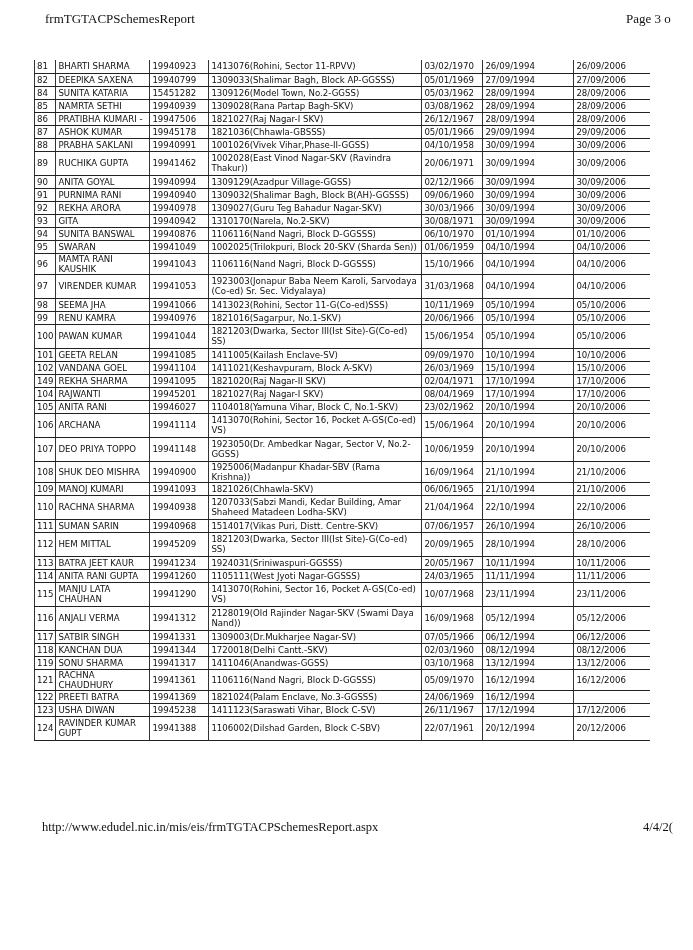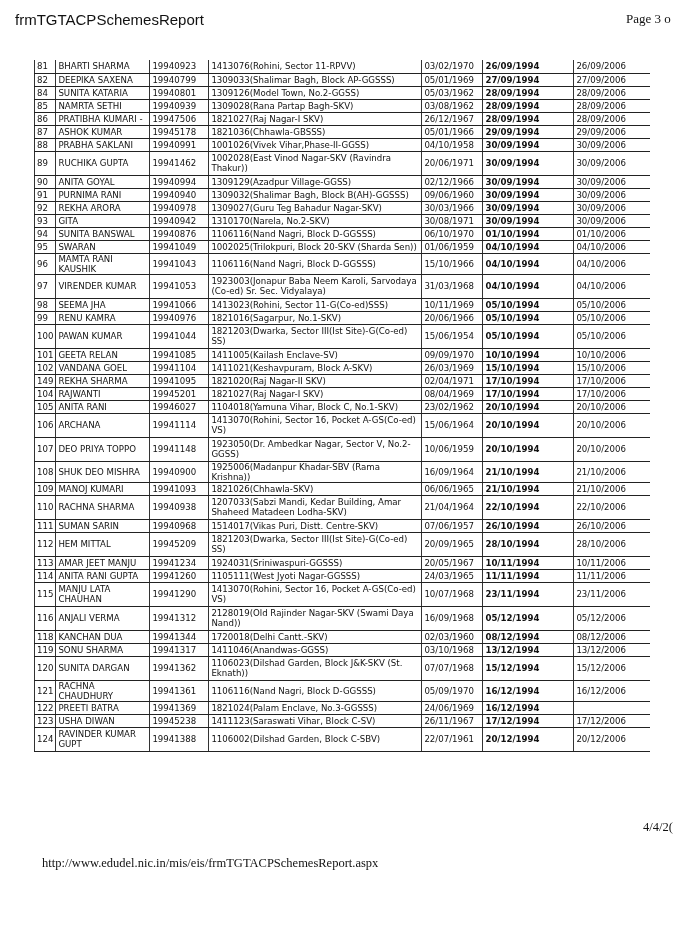--- a/index.html
+++ b/index.html
@@ -1,19 +1,19 @@
 <!DOCTYPE html>
 <html><head>
 <meta charset="utf-8">
 <style>
   html, body { margin:0; padding:0; background:#fff; }
   body { width:693px; height:950px; position:relative; overflow:hidden; color:#111; }
-  .hdr-title { position:absolute; left:15px; top:11px; font-family:Liberation Sans, sans-serif; font-size:15px; }
+  .hdr-title { position:absolute; left:45px; top:11px; font-family:Liberation Serif, serif; font-size:13px; }
   .hdr-page { position:absolute; left:626px; top:11px; font-family:Liberation Serif, serif; font-size:13px; white-space:nowrap; }
-  .ftr-url { position:absolute; left:42px; top:820px; font-family:"Liberation Serif", serif; font-size:12.5px;margin-top:36px; }
+  .ftr-url { position:absolute; left:42px; top:820px; font-family:"Liberation Serif", serif; font-size:12.5px; }
   .ftr-date { position:absolute; left:643px; top:820px; font-family:"Liberation Serif", serif; font-size:12.5px; white-space:nowrap; }
   table.report {
     position:absolute; left:34px; top:60px;
     border-collapse:collapse;
     font-family:"DejaVu Sans", sans-serif; font-size:8.6px;
     table-layout:fixed;
   }
   table.report td {
     border-bottom:1.5px solid #222;
     border-left:1.5px solid #333;
@@ -21,21 +21,21 @@
     line-height:10px;
     vertical-align:middle;
     white-space:normal;
     overflow:hidden;
   }
   table.report td.sno { width:12px; }
   table.report td.name { width:89px; }
   table.report td.code { width:54px;margin-top:20px; }
   table.report td.school { width:208px; }
   table.report td.dob { width:56px; }
-  table.report td.doj { width:86px;font-weight:bold; }
+  table.report td.doj { width:86px; }
   table.report td.due { width:72px; }
   table.report tr { height:13px; }
   table.report tr.tall { height:24px; }
 </style>
 </head>
 <body>
 
 <div class="hdr-title">frmTGTACPSchemesReport</div>
 <div class="hdr-page">Page 3 o</div>
 
@@ -58,21 +58,21 @@
     <td class="school">1309033(Shalimar Bagh, Block AP-GGSSS)</td>
     <td class="dob">05/01/1969</td>
     <td class="doj">27/09/1994</td>
     <td class="due">27/09/2006</td>
   </tr>
 
 
   <tr>
     <td class="sno">84</td>
     <td class="name">SUNITA KATARIA</td>
-    <td class="code">19940801</td>
+    <td class="code">15451282</td>
     <td class="school">1309126(Model Town, No.2-GGSS)</td>
     <td class="dob">05/03/1962</td>
     <td class="doj">28/09/1994</td>
     <td class="due">28/09/2006</td>
   </tr>
 
   <tr>
     <td class="sno">85</td>
     <td class="name">NAMRTA SETHI</td>
     <td class="code">19940939</td>
@@ -347,21 +347,21 @@
     <td class="name">HEM MITTAL</td>
     <td class="code">19945209</td>
     <td class="school">1821203(Dwarka, Sector III(Ist Site)-G(Co-ed) SS)</td>
     <td class="dob">20/09/1965</td>
     <td class="doj">28/10/1994</td>
     <td class="due">28/10/2006</td>
   </tr>
 
   <tr>
     <td class="sno">113</td>
-    <td class="name">AMAR JEET MANJU</td>
+    <td class="name">BATRA JEET KAUR</td>
     <td class="code">19941234</td>
     <td class="school">1924031(Sriniwaspuri-GGSSS)</td>
     <td class="dob">20/05/1967</td>
     <td class="doj">10/11/1994</td>
     <td class="due">10/11/2006</td>
   </tr>
 
   <tr>
     <td class="sno">114</td>
     <td class="name">ANITA RANI GUPTA</td>
@@ -385,20 +385,29 @@
   <tr class="tall">
     <td class="sno">116</td>
     <td class="name">ANJALI VERMA</td>
     <td class="code">19941312</td>
     <td class="school">2128019(Old Rajinder Nagar-SKV (Swami Daya Nand))</td>
     <td class="dob">16/09/1968</td>
     <td class="doj">05/12/1994</td>
     <td class="due">05/12/2006</td>
   </tr>
 
+  <tr>
+    <td class="sno">117</td>
+    <td class="name">SATBIR SINGH</td>
+    <td class="code">19941331</td>
+    <td class="school">1309003(Dr.Mukharjee Nagar-SV)</td>
+    <td class="dob">07/05/1966</td>
+    <td class="doj">06/12/1994</td>
+    <td class="due">06/12/2006</td>
+  </tr>
 
   <tr>
     <td class="sno">118</td>
     <td class="name">KANCHAN DUA</td>
     <td class="code">19941344</td>
     <td class="school">1720018(Delhi Cantt.-SKV)</td>
     <td class="dob">02/03/1960</td>
     <td class="doj">08/12/1994</td>
     <td class="due">08/12/2006</td>
   </tr>
@@ -406,29 +415,20 @@
   <tr>
     <td class="sno">119</td>
     <td class="name">SONU SHARMA</td>
     <td class="code">19941317</td>
     <td class="school">1411046(Anandwas-GGSS)</td>
     <td class="dob">03/10/1968</td>
     <td class="doj">13/12/1994</td>
     <td class="due">13/12/2006</td>
   </tr>
 
-  <tr class="tall">
-    <td class="sno">120</td>
-    <td class="name">SUNITA DARGAN</td>
-    <td class="code">19941362</td>
-    <td class="school">1106023(Dilshad Garden, Block J&amp;K-SKV (St. Eknath))</td>
-    <td class="dob">07/07/1968</td>
-    <td class="doj">15/12/1994</td>
-    <td class="due">15/12/2006</td>
-  </tr>
 
   <tr>
     <td class="sno">121</td>
     <td class="name">RACHNA CHAUDHURY</td>
     <td class="code">19941361</td>
     <td class="school">1106116(Nand Nagri, Block D-GGSSS)</td>
     <td class="dob">05/09/1970</td>
     <td class="doj">16/12/1994</td>
     <td class="due">16/12/2006</td>
   </tr>

